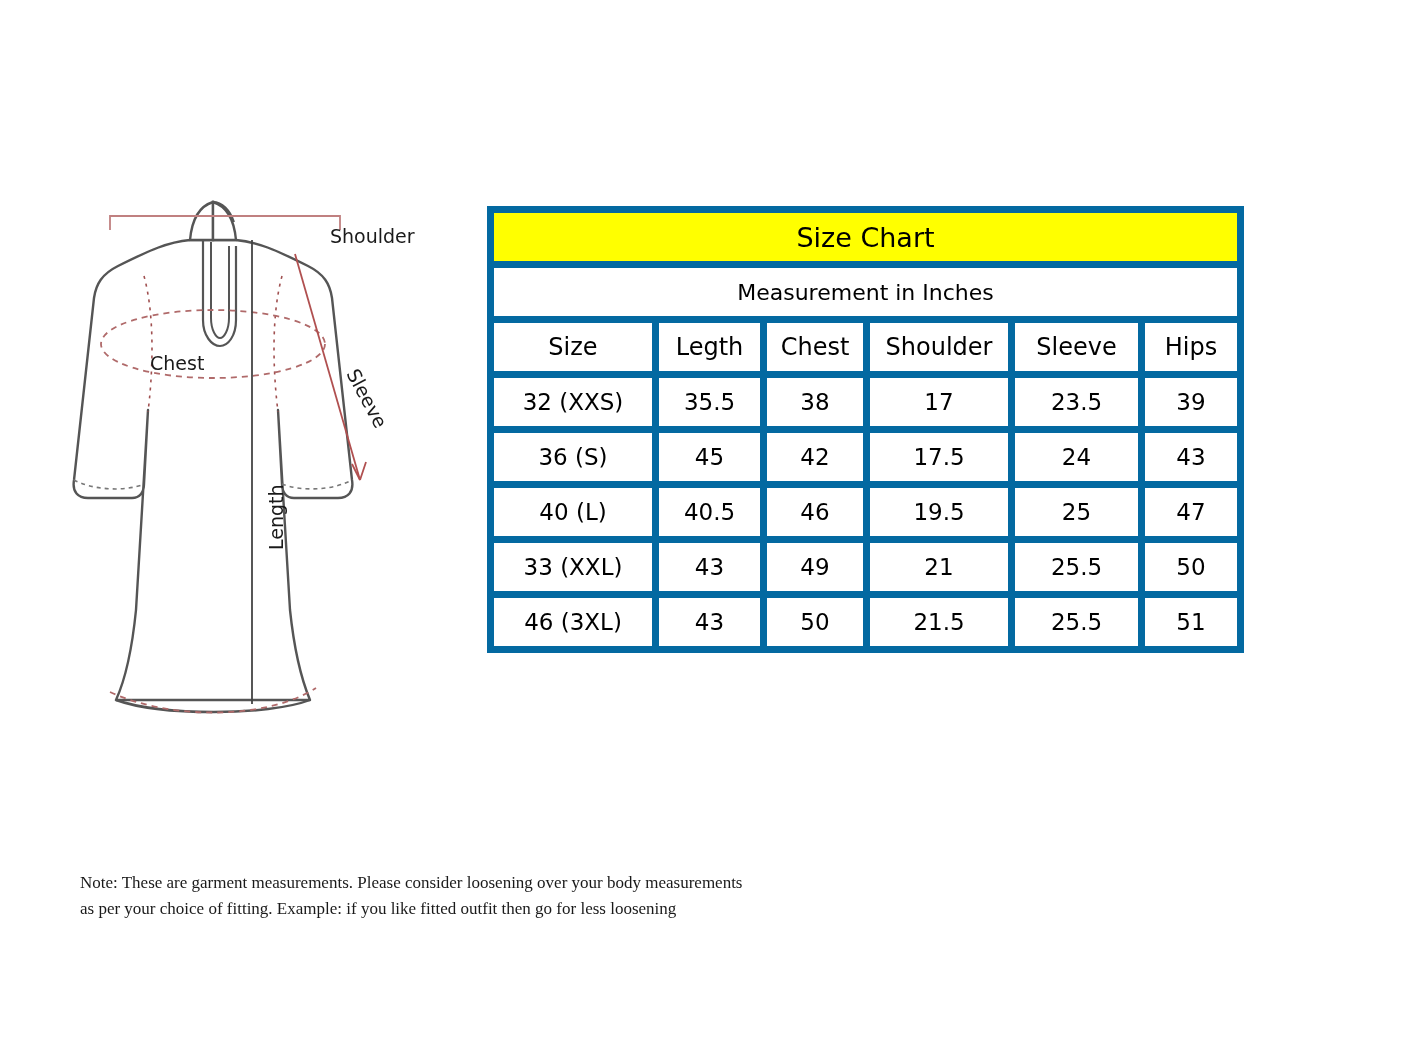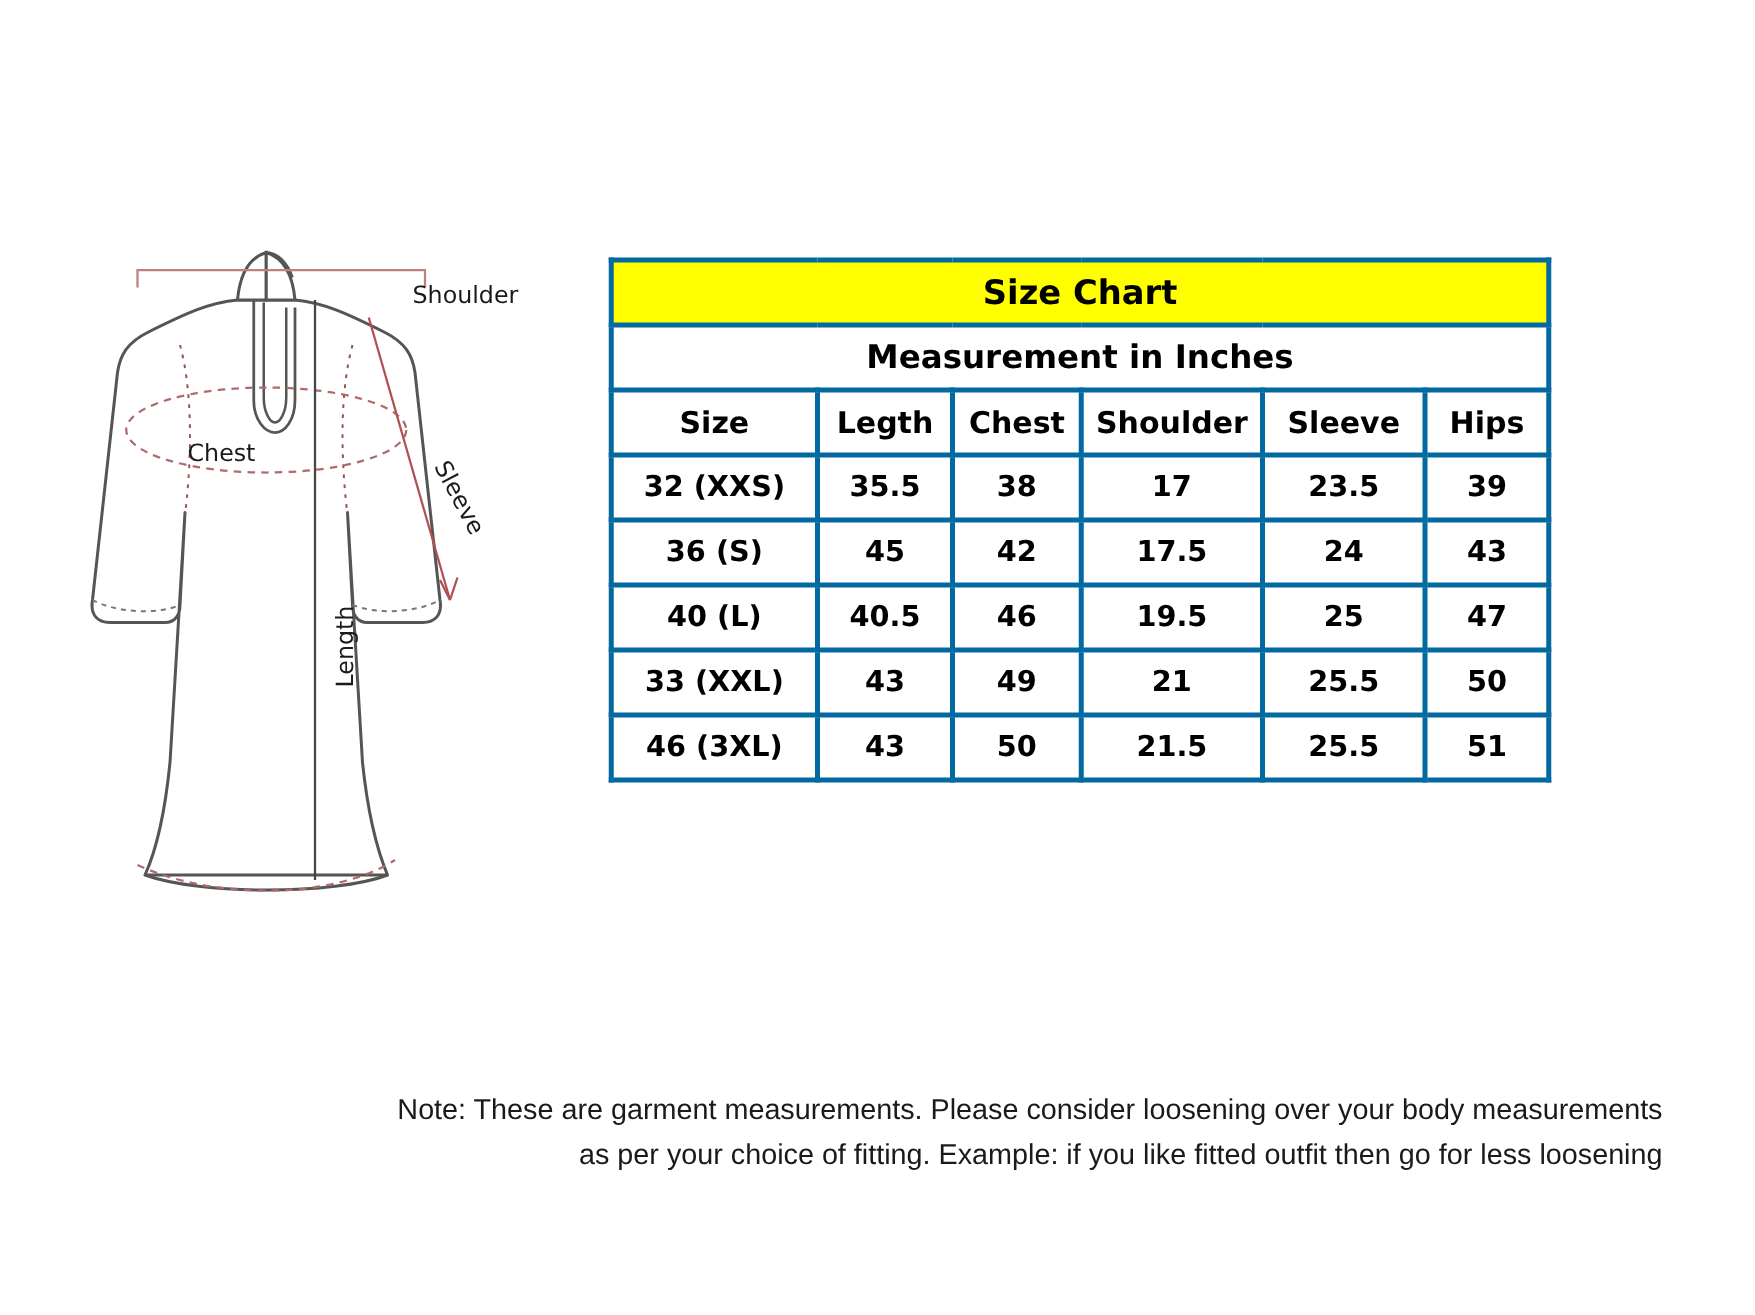--- a/index.html
+++ b/index.html
@@ -49,37 +49,37 @@
   
   #size-chart {
     position: absolute;
     left: 487px;
     top: 206px;
     width: 750px;
     border-collapse: collapse;
     table-layout: fixed;
   }
   #size-chart td, #size-chart th {
-    border: 4px solid #0369a1;
+    border: 7px solid #0369a1;
     text-align: center;
-    font-weight: bold;
+    font-weight: normal;
     font-family: "DejaVu Sans", sans-serif;
     color: #000000;
     padding: 0;
     height: 48px;
     vertical-align: middle;
   }
   .title-cell {
     background: #ffff00;
     font-size: 27px;
     font-weight: bold;
   }
   .subtitle-cell {
     background: #ffffff;
-    font-size: 26px;
+    font-size: 22px;
     font-weight: bold;
   }
   .head-cell {
     font-size: 24px;
     font-weight: bold;
   }
   .body-cell {
     font-size: 23px;
   }
   .col-size     { width: 165px; }
@@ -88,25 +88,25 @@
   .col-shoulder { width: 145px; }
   .col-sleeve   { width: 130px; }
   .col-hips     { width: 99px; }
 
   
   #note {
     position: absolute;
     left: 80px;
     top: 870px;
     width: 1250px;
-    text-align: right;
-    font-size: 23px;
+    text-align: left;
+    font-size: 17px;
     line-height: 1.55;
     color: #1a1a1a;
-    font-family: Liberation Sans, sans-serif;
+    font-family: Liberation Serif, serif;
   }
 </style>
 </head>
 <body>
 
 <div id="diagram">
   <svg width="420" height="560" viewBox="0 0 420 560" xmlns="http://www.w3.org/2000/svg">
 
     <path d="M150,60 C128,62 110,70 78,86 C62,94 56,104 54,118
              L34,300 C32,312 38,318 48,318

